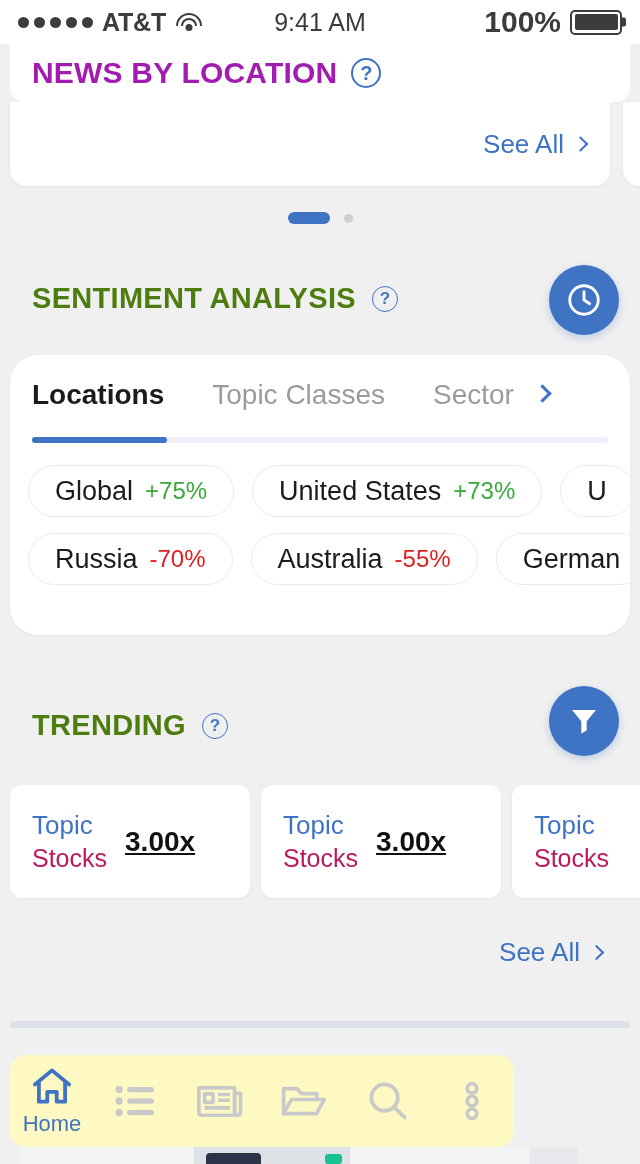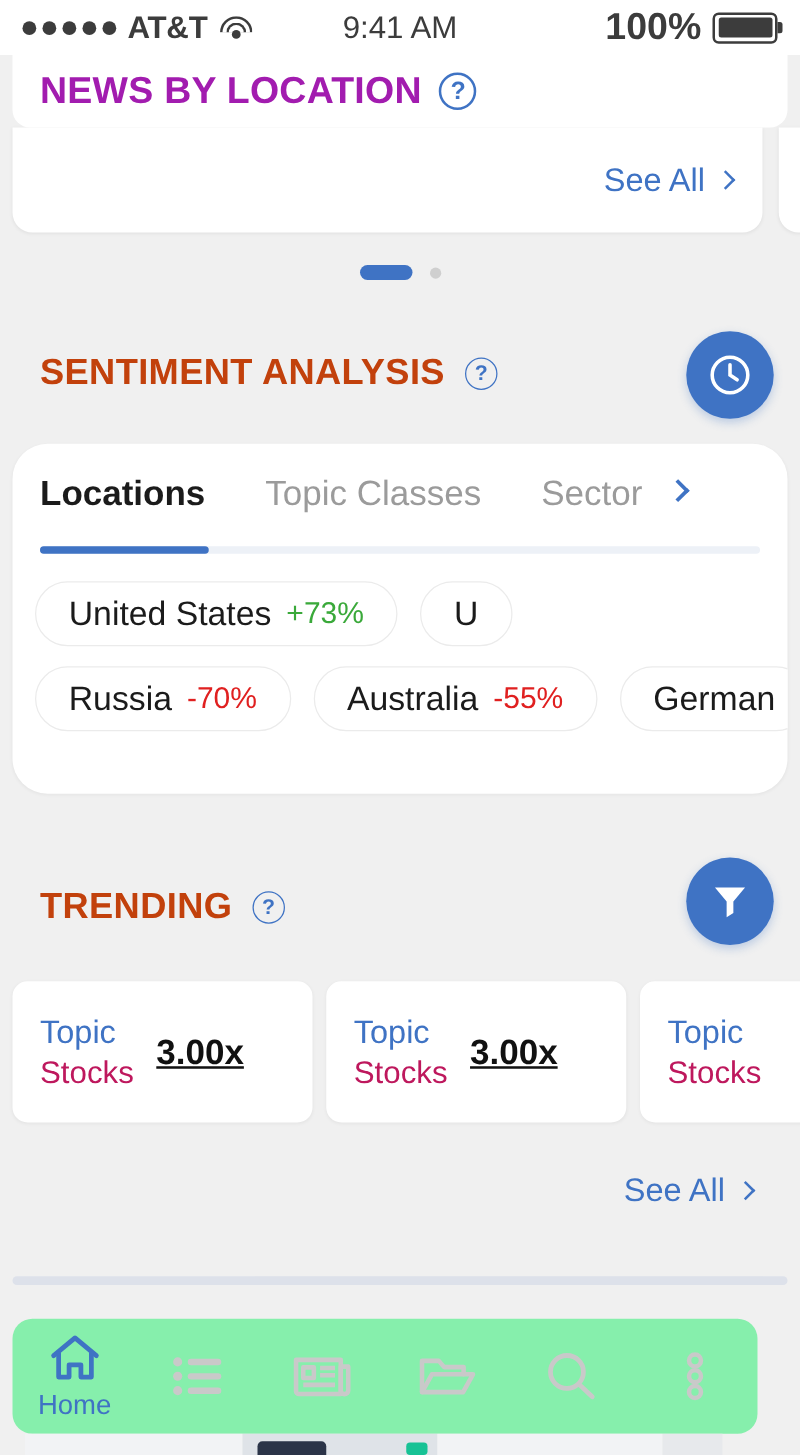--- a/index.html
+++ b/index.html
@@ -71,21 +71,21 @@
          border-right:2.6px solid currentColor; border-top:2.6px solid currentColor;
          transform:rotate(45deg); }
 
   .pager{ position:absolute; top:212px; left:0; width:640px;
           display:flex; justify-content:center; align-items:center; gap:14px; }
   .pager .pill{ width:42px; height:12px; border-radius:6px; background:#3f73c4; }
   .pager .dot{ width:9px; height:9px; border-radius:50%; background:#cfcfcf; }
 
   
   .sec-hdr{ position:absolute; left:32px; display:flex; align-items:center; gap:16px; }
-  .sec-title{ font-size:29px; font-weight:bold; color:#c2410c; letter-spacing:.3px; }
+  .sec-title{ font-size:29px; font-weight:bold; color:#4d7c0f; letter-spacing:.3px; }
 
   .fab{
     position:absolute; width:70px; height:70px; border-radius:50%;
     background:#3f73c4; display:flex; align-items:center; justify-content:center;
     box-shadow:0 3px 8px rgba(63,115,196,.30);
   }
 
   
   .sent-card{
     position:absolute; top:355px; left:10px; width:620px; height:280px;
@@ -134,22 +134,22 @@
     color:#3f73c4; font-size:26px;
   }
 
   .divider{
     position:absolute; top:1021px; left:10px; width:620px; height:7px;
     background:#dde1ea; border-radius:4px;
   }
 
   
   .navbar{
-    position:absolute; top:1055px; left:10px; width:596px; height:92px;
-    background:#86efac; border-radius:16px; display:flex; align-items:center;
+    position:absolute; top:1055px; left:10px; width:504px; height:92px;
+    background:#fef9c3; border-radius:16px; display:flex; align-items:center;
   }
   .navitem{ flex:1; display:flex; flex-direction:column; align-items:center; justify-content:center; gap:5px; height:100%; }
   .nav-label{ font-size:22px; color:#3f73c4; }
   .icon-gray{ color:#c9c9c9; }
   .icon-blue{ color:#3f73c4; }
 
   
   .peek{ position:absolute; top:1147px; left:194px; width:156px; height:17px; background:#dfe3e8; }
   .peek-l{ position:absolute; top:1147px; left:20px; width:174px; height:17px; background:#f2f3f5; }
   .peek-r{ position:absolute; top:1147px; left:350px; width:180px; height:17px; background:#f2f3f5; }
@@ -228,20 +228,24 @@
       </span>
     </div>
 
     <div class="tab-track">
       <div class="tab-ind"></div>
     </div>
 
     <div class="chips">
       <div class="chip-row">
         <div class="chip">
+          <span class="chip-name">Global</span>
+          <span class="chip-val pos">+75%</span>
+        </div>
+        <div class="chip">
           <span class="chip-name">United States</span>
           <span class="chip-val pos">+73%</span>
         </div>
         <div class="chip">
           <span class="chip-name">U</span>
         </div>
       </div>
       <div class="chip-row">
         <div class="chip">
           <span class="chip-name">Russia</span>

